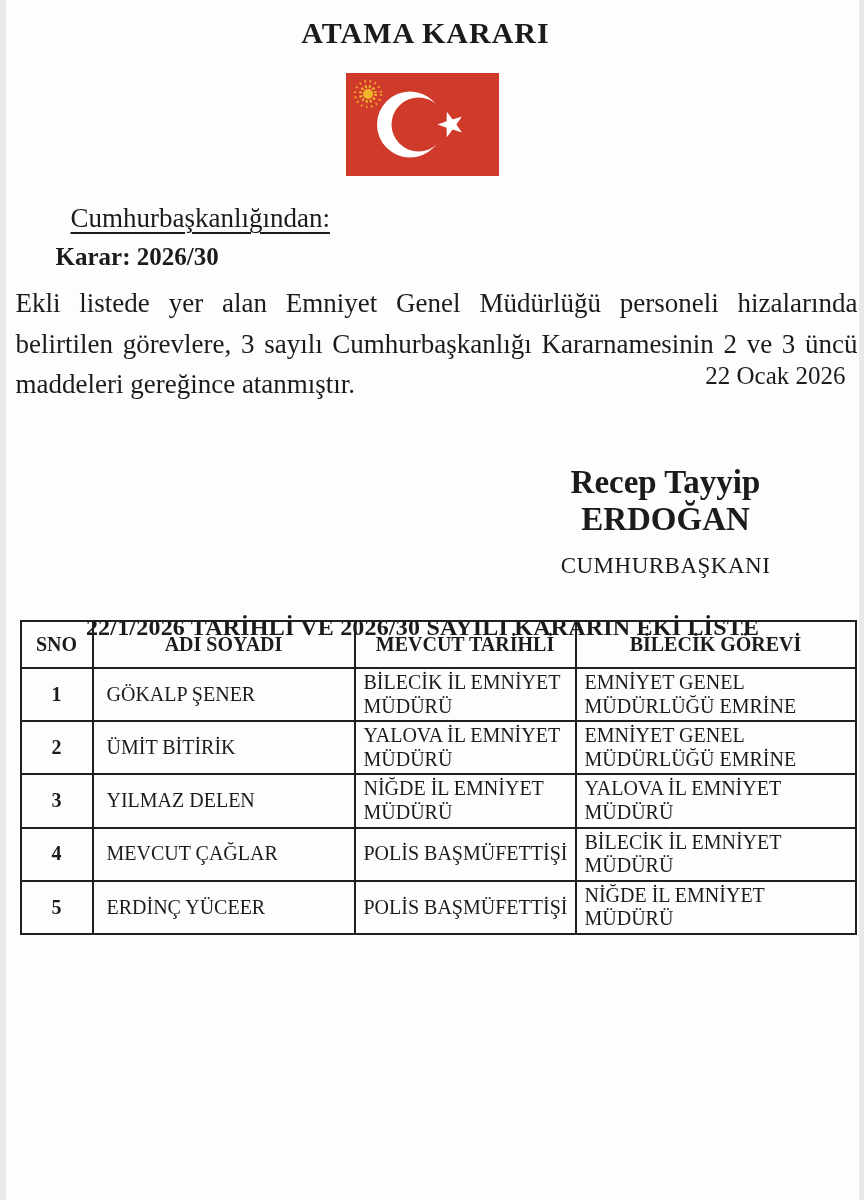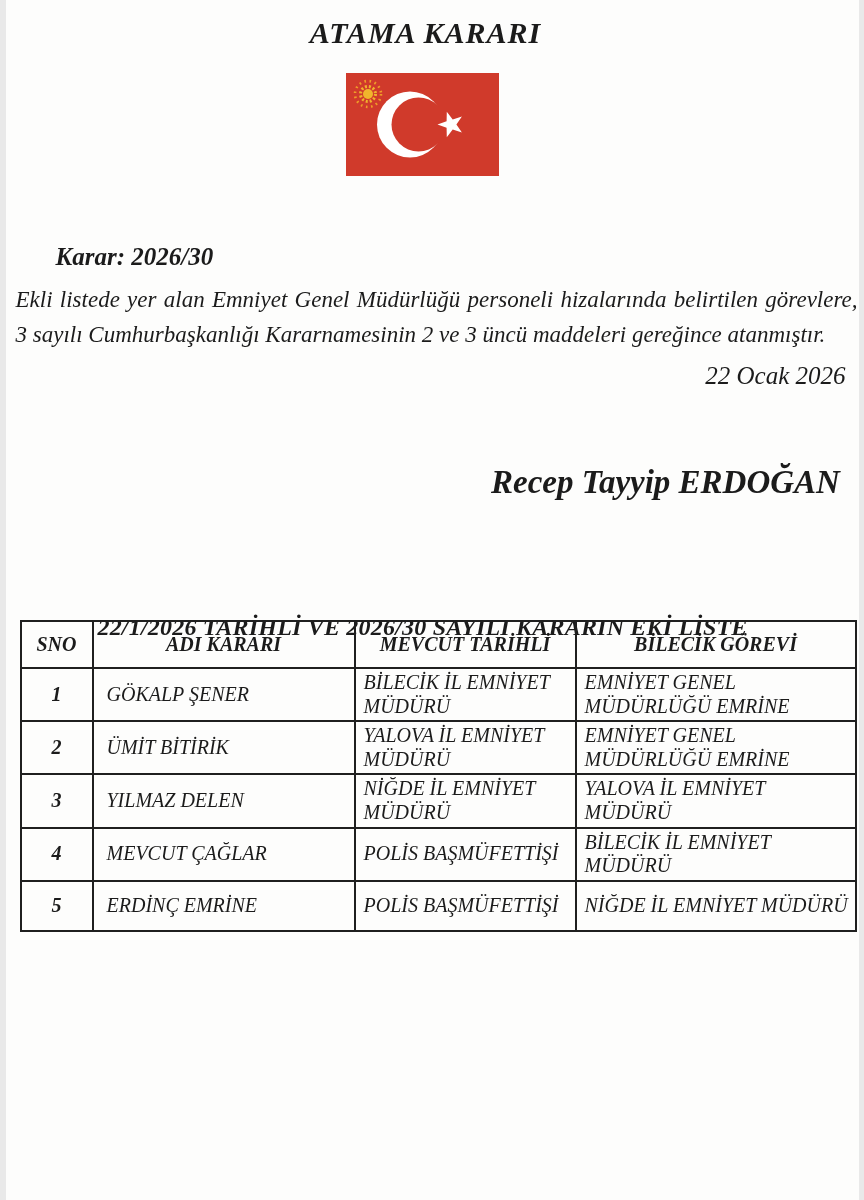--- a/index.html
+++ b/index.html
@@ -5,39 +5,38 @@
   * { margin:0; padding:0; box-sizing:border-box; }
   html,body { background:#e9e9e9; }
   .page {
     position:relative;
     width:853px; height:1200px;
     background:#fdfdfc;
     font-family:"Liberation Serif","DejaVu Serif",serif;
     color:#1b1b1b;
     overflow:hidden;
     margin:0 auto;
-    font-style:italic;
   }
   .doc-title {
     position:absolute; top:16px; left:0; width:840px;
     text-align:center; font-size:30px; font-weight:bold; letter-spacing:1px;
   }
   .flag-wrap { position:absolute; top:73px; left:340px; width:153px; height:103px; }
   .issuer {
     position:absolute; top:203px; left:65px;
     font-size:27px;
     text-decoration:underline; text-underline-offset:5px; text-decoration-thickness:2px;
   }
   .decision-no {
     position:absolute; top:243px; left:50px;
     font-size:25px; font-weight:bold;
   }
   .body-par {
     position:absolute; top:283px; left:10px; width:842px;
-    font-size:23px; line-height:1.5; text-align:justify;
+    font-size:27px; line-height:1.5; text-align:justify;
   }
   .date-line {
     position:absolute; top:362px; left:0; width:840px;
     text-align:right; font-size:25px;
   }
   .sig-block {
     position:absolute; top:464px; left:480px; width:360px; text-align:center;
   }
   .sig-name  { font-size:33px; font-weight:bold; }
   .sig-title { font-size:23px; margin-top:15px; letter-spacing:0.5px; }
@@ -81,44 +80,46 @@
         <polygon fill="#ffffff" points="0,-13.5 3.2,-4.4 12.8,-4.2 5.1,1.7 7.9,10.9 0,5.4 -7.9,10.9 -5.1,1.7 -12.8,-4.2 -3.2,-4.4"></polygon>
       </g>
       <g>
         <circle cx="22" cy="21" r="5" fill="#f0b42c"></circle>
         <circle cx="22" cy="21" r="7.5" fill="none" stroke-width="3" stroke-dasharray="2 2" stroke="#f0b42c"></circle>
         <circle cx="22" cy="21" r="13" fill="none" stroke-width="2.6" stroke-dasharray="1.6 3.6" stroke="#ef9c28"></circle>
       </g>
     </svg>
   </div>
 
+  <div class="issuer">Cumhurbaşkanlığından:</div>
 
   <div class="decision-no">Karar: 2026/30</div>
 
   <div class="body-par">Ekli listede yer alan Emniyet Genel Müdürlüğü personeli hizalarında belirtilen görevlere, 3 sayılı Cumhurbaşkanlığı Kararnamesinin 2 ve 3 üncü maddeleri gereğince atanmıştır.</div>
 
   <div class="date-line">22 Ocak 2026</div>
 
   <div class="sig-block">
     <div class="sig-name">Recep Tayyip ERDOĞAN</div>
+    <div class="sig-title">CUMHURBAŞKANI</div>
   </div>
 
   <div class="annex-title">22/1/2026 TARİHLİ VE 2026/30 SAYILI KARARIN EKİ LİSTE</div>
 
   <table class="annex">
     <colgroup>
       <col class="w-sno">
         <col class="w-name">
         <col class="w-cur">
         <col class="w-new">
     </colgroup>
     <thead>
       <tr>
         <th>SNO</th>
-        <th>ADI KARARI</th>
+        <th>ADI SOYADI</th>
         <th>MEVCUT TARİHLİ</th>
         <th>BİLECİK GÖREVİ</th>
       </tr>
     </thead>
     <tbody>
         <tr>
           <td class="c-sno">1</td>
           <td class="c-name">GÖKALP ŞENER</td>
           <td class="c-cur">BİLECİK İL EMNİYET MÜDÜRÜ</td>
           <td class="c-new">EMNİYET GENEL MÜDÜRLÜĞÜ EMRİNE</td>
@@ -136,20 +137,20 @@
           <td class="c-new">YALOVA İL EMNİYET MÜDÜRÜ</td>
         </tr>
         <tr>
           <td class="c-sno">4</td>
           <td class="c-name">MEVCUT ÇAĞLAR</td>
           <td class="c-cur">POLİS BAŞMÜFETTİŞİ</td>
           <td class="c-new">BİLECİK İL EMNİYET MÜDÜRÜ</td>
         </tr>
         <tr>
           <td class="c-sno">5</td>
-          <td class="c-name">ERDİNÇ EMRİNE</td>
+          <td class="c-name">ERDİNÇ YÜCEER</td>
           <td class="c-cur">POLİS BAŞMÜFETTİŞİ</td>
           <td class="c-new">NİĞDE İL EMNİYET MÜDÜRÜ</td>
         </tr>
       </tbody>
   </table>
 
 </div>
 
 </body></html>

